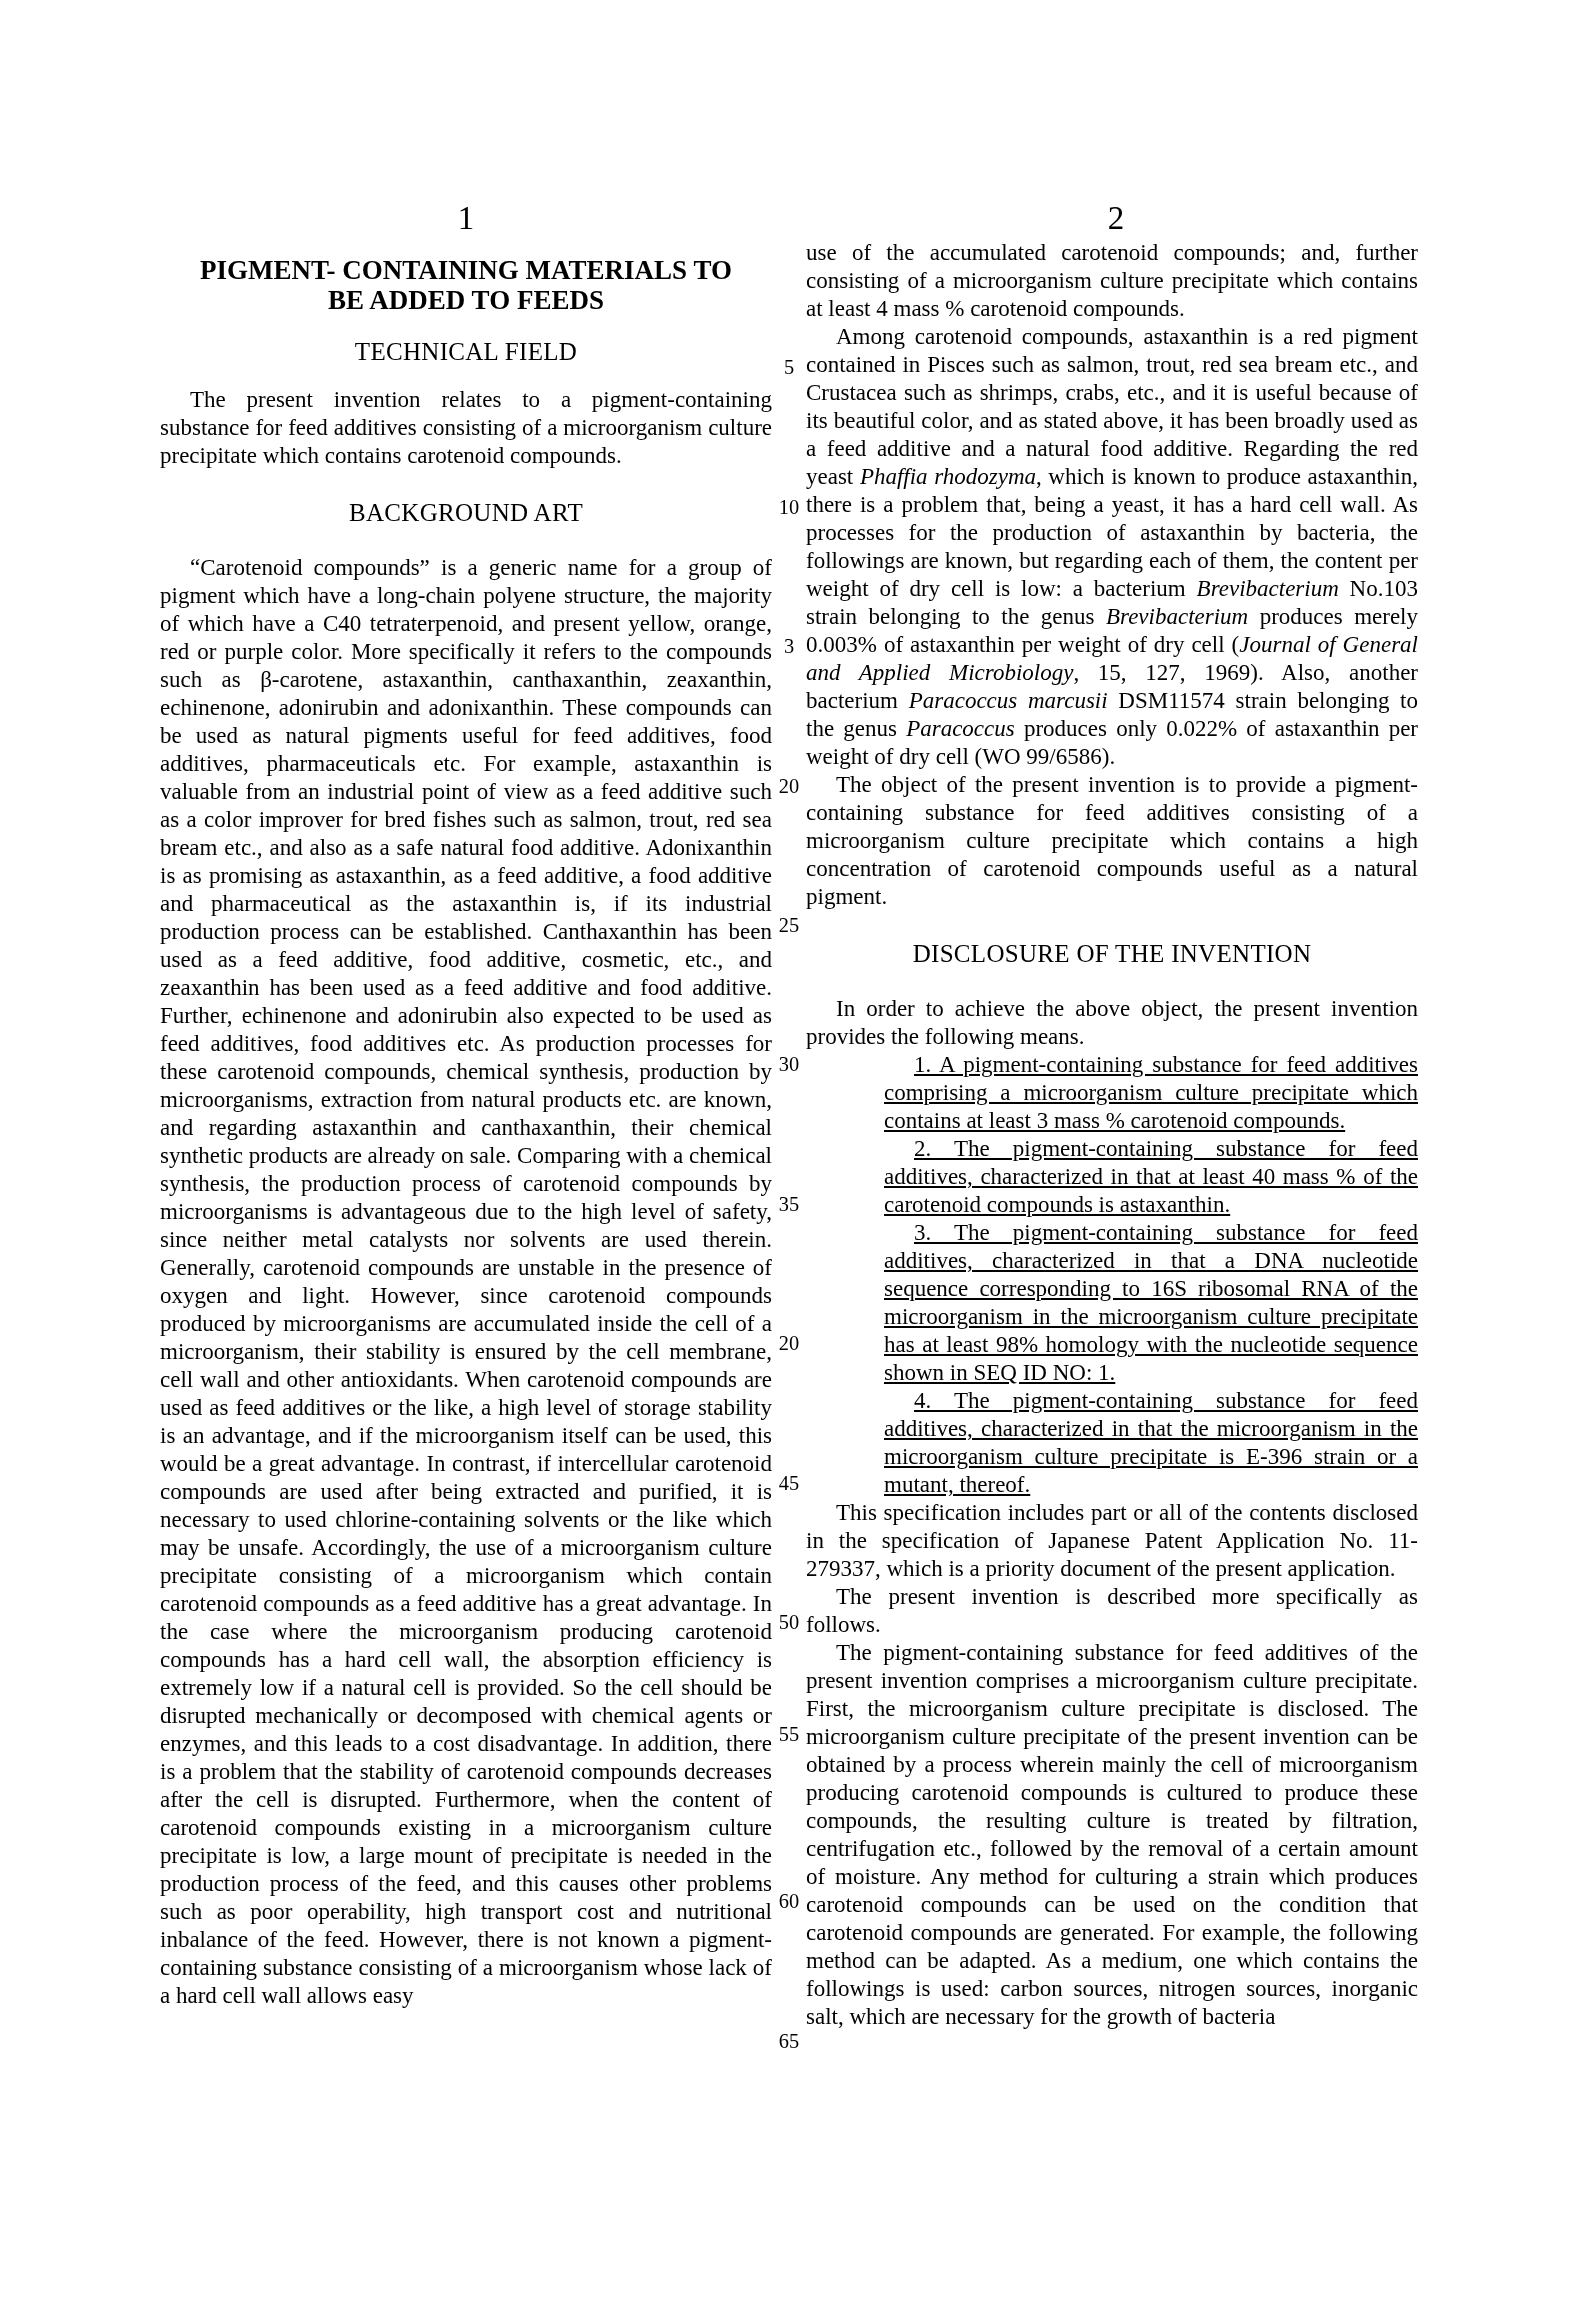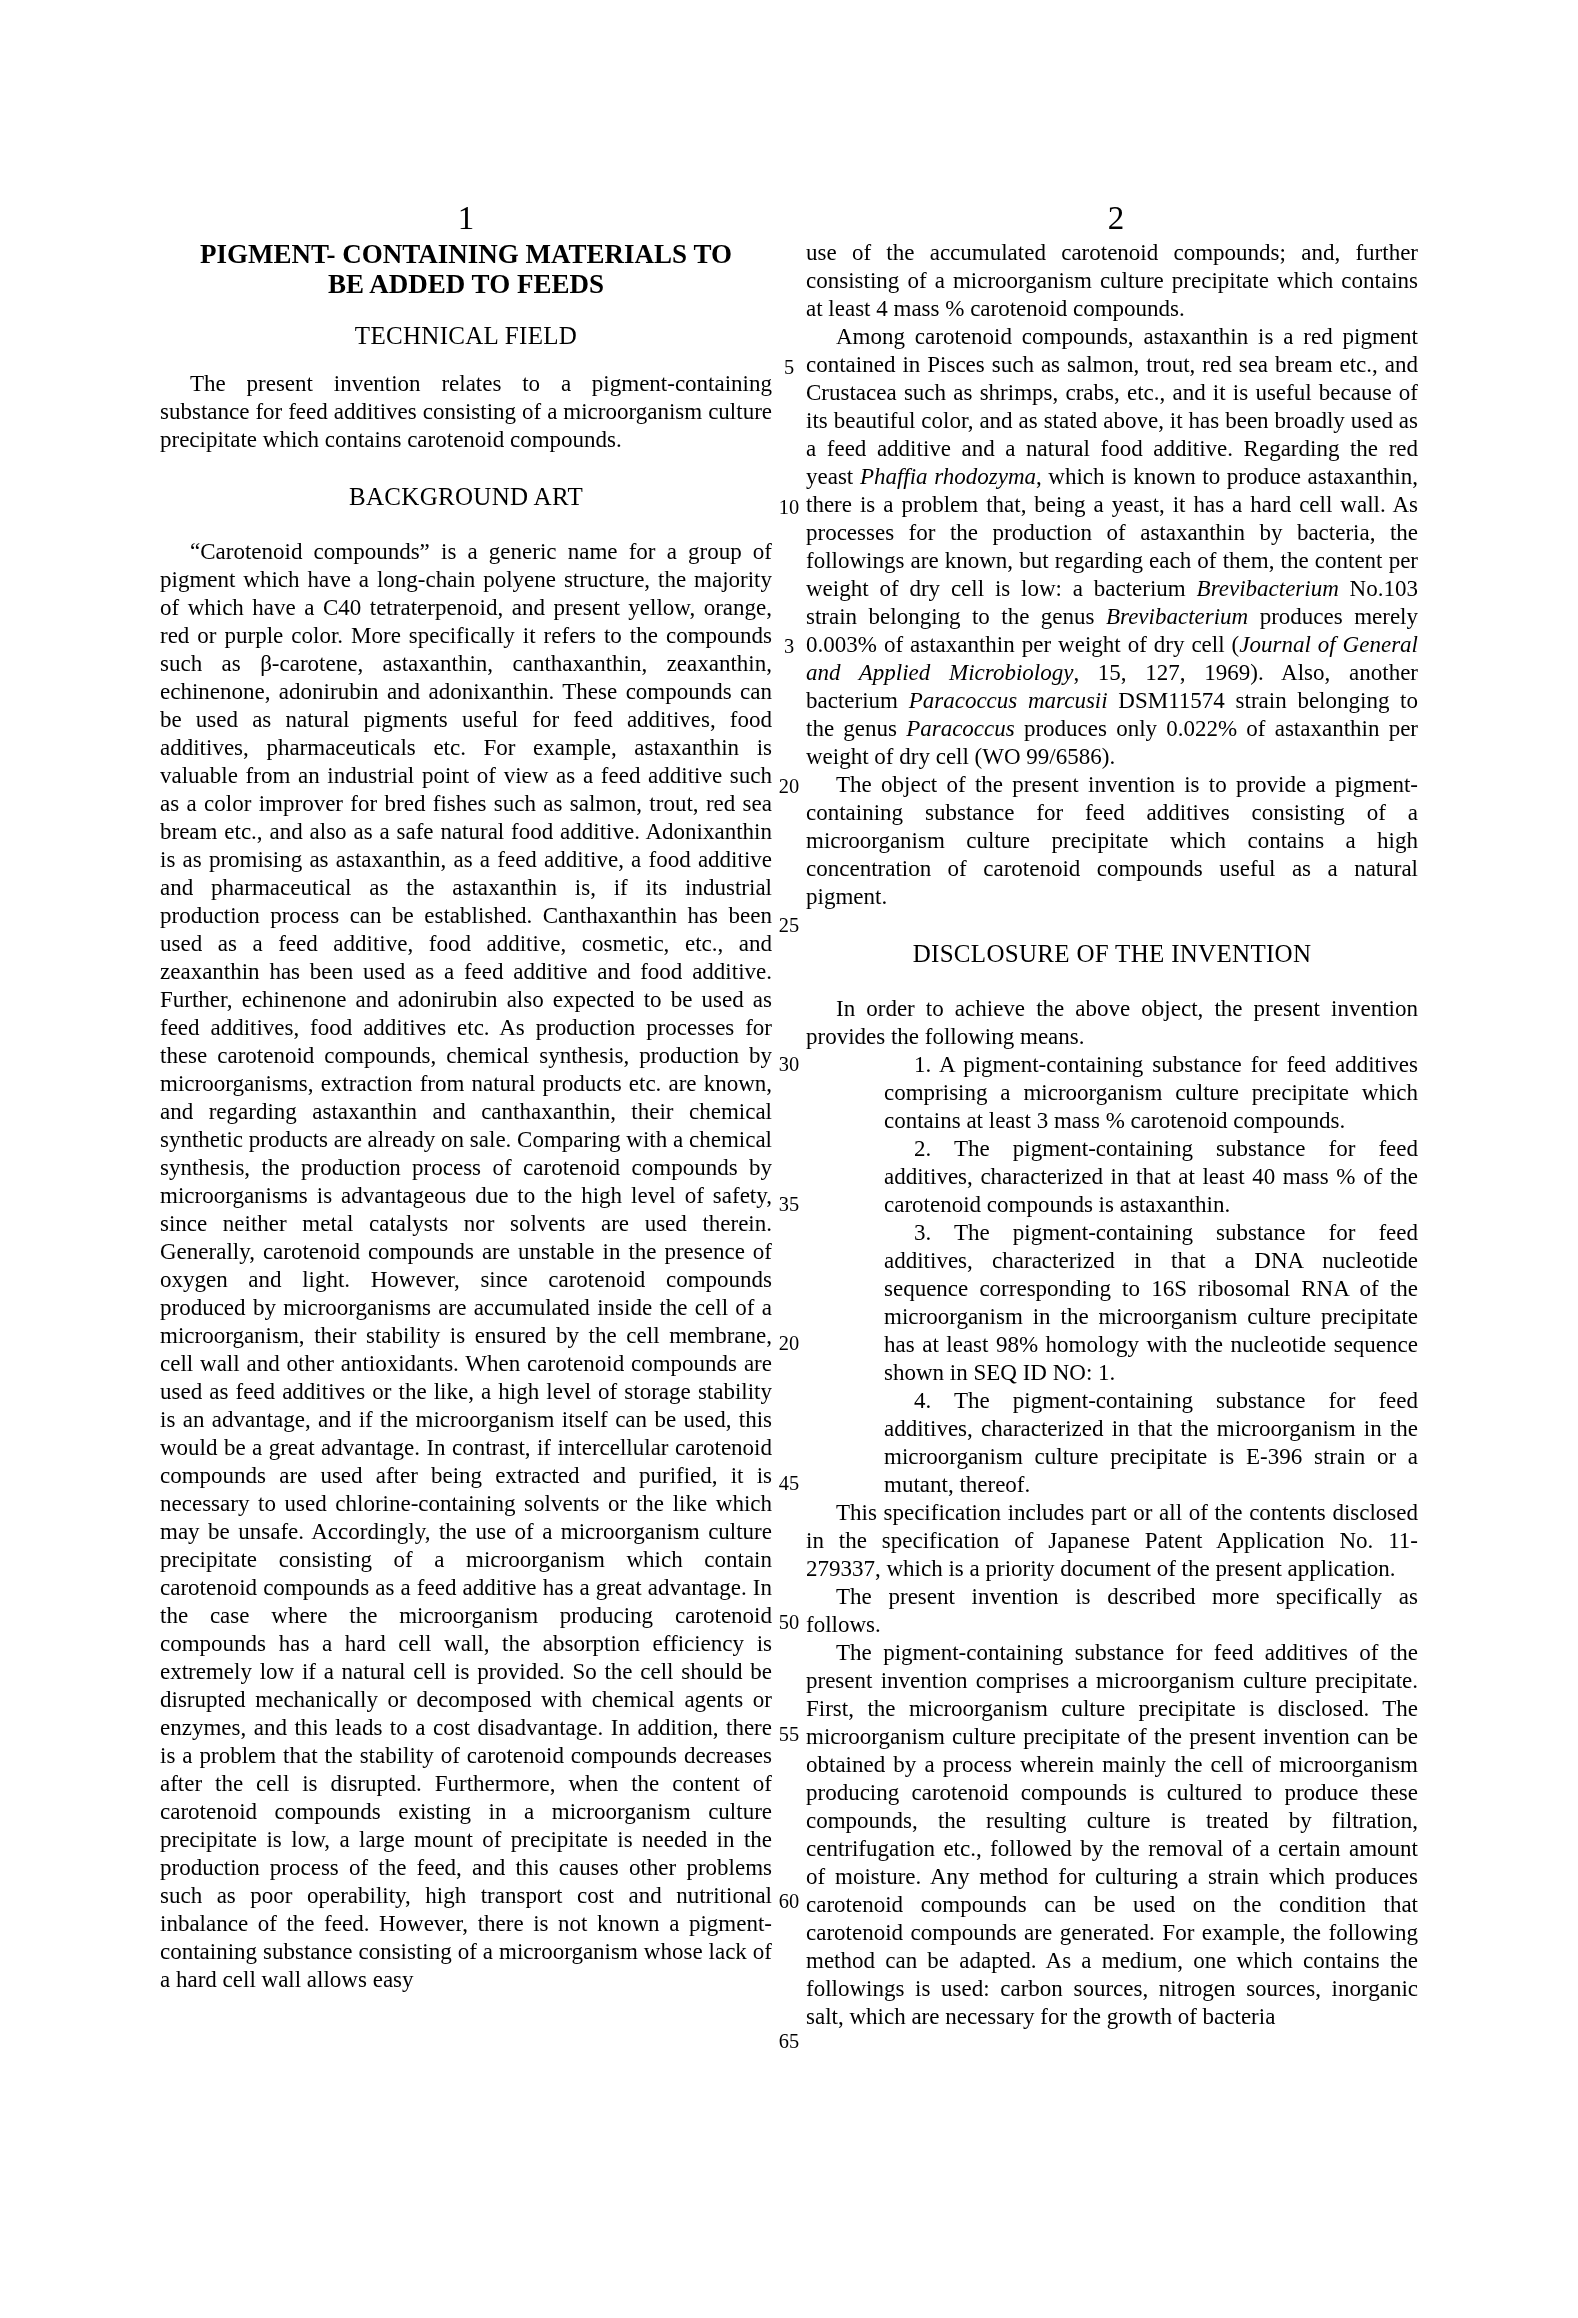--- a/index.html
+++ b/index.html
@@ -36,39 +36,40 @@
     line-height:28px;
     text-align:justify;
   }
   #col-left{left:160px;}
   #col-right{left:806px;}
   .doc-title{
     font-weight:bold;
     text-align:center;
     font-size:27px;
     line-height:30px;
-    margin:0 0 23px 0;
+    margin:16px 0 23px 0;
     text-indent:0;
   }
   .sec-heading{
     text-align:center;
     font-size:25px;
     line-height:28px;
     margin:29px 0 27px 0;
     text-indent:0;
     letter-spacing:0.3px;
   }
   
   #col-left div.sec-heading:nth-of-type(2){margin:6.8px 0 20.4px 0;}
   .column p{margin:0;text-indent:30px;}
   .column p.noindent{text-indent:0;}
   .claim{
     margin:0;
     padding-left:78px;
     text-indent:-29px;
+    text-decoration:underline;
   }
   .linenums{position:absolute;left:767px;top:0;width:44px;}
   .linenum{
     position:absolute;
     left:0;width:44px;
     text-align:center;
     font-size:20.4px;
     line-height:24.5px;
   }
   i{font-style:italic;}

